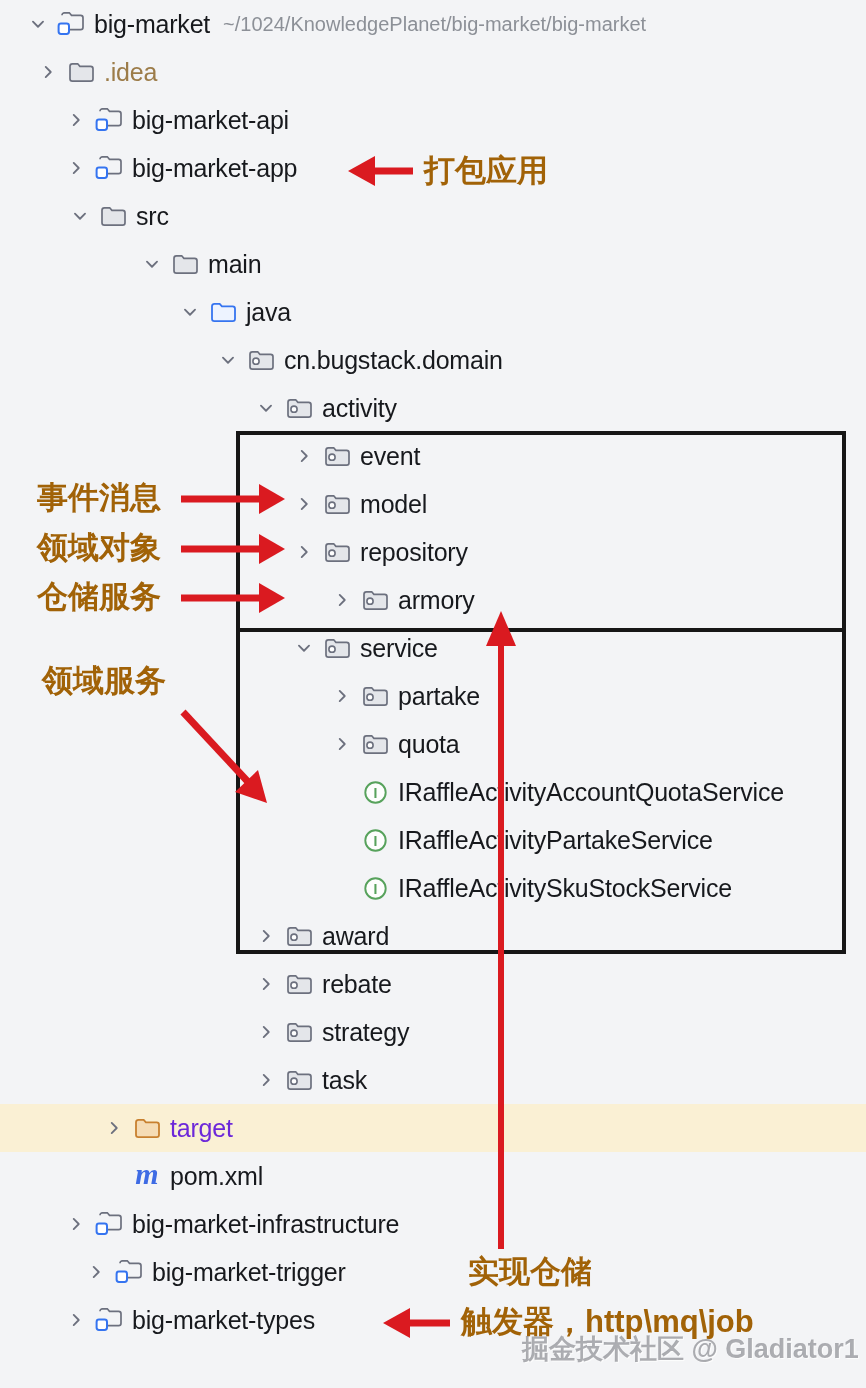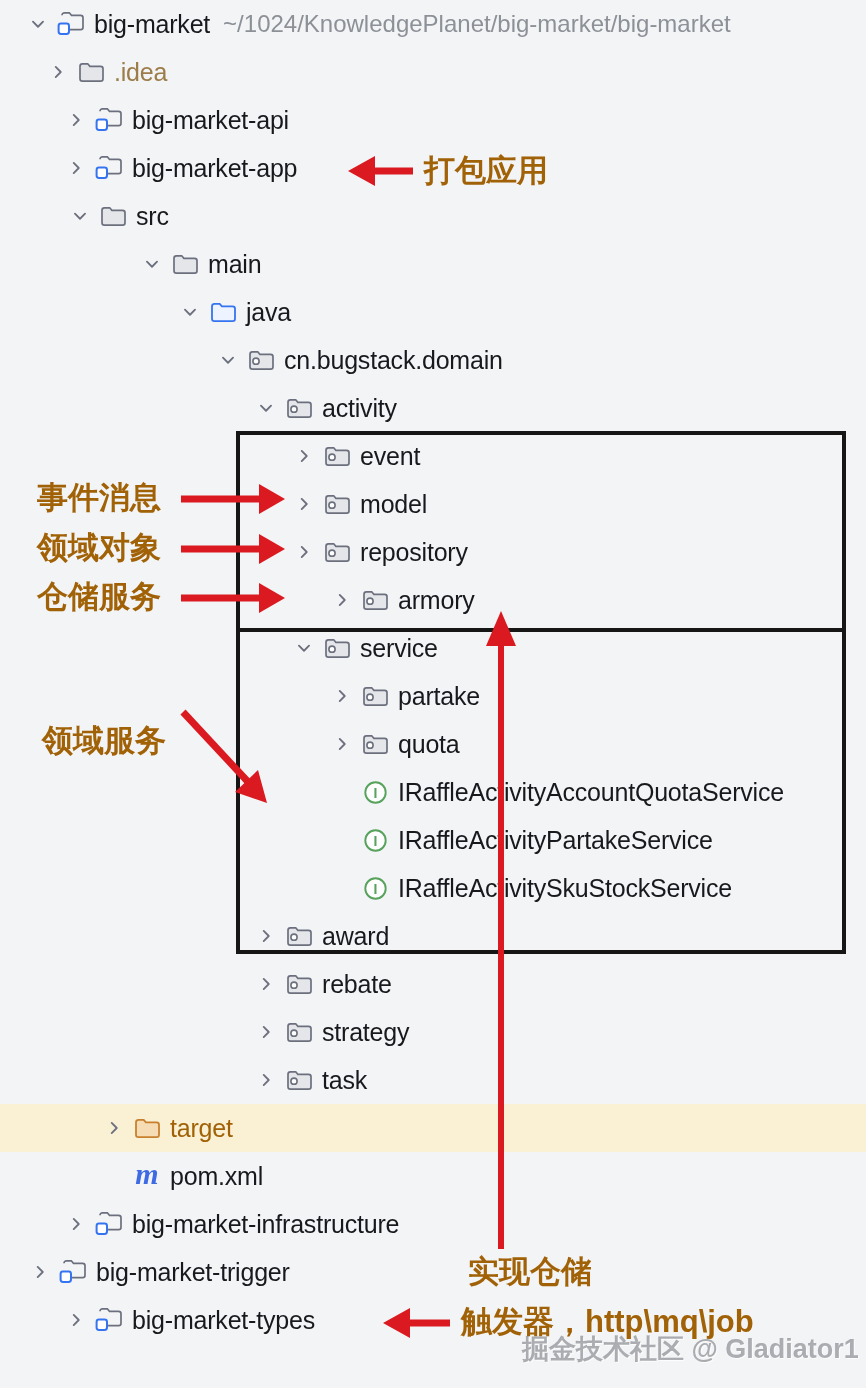--- a/index.html
+++ b/index.html
@@ -14,22 +14,22 @@
   .row{
     height:48px;display:flex;align-items:center;
     font-size:25px;color:#17191D;white-space:nowrap;
   }
   .row.selected{background:#FAF0D4;}
   .row .chev{width:24px;height:24px;flex:none;margin-right:7px;display:flex;align-items:center;justify-content:center;}
   .row .ico{width:28px;height:28px;flex:none;margin-right:9px;display:flex;align-items:center;justify-content:center;}
   .row .lbl{letter-spacing:-0.2px;}
   .row .lbl.b{font-weight:400;}
   .row .lbl.idea-c{color:#9C7C49;}
-  .row .lbl.excl-c{color:#a16207;}
-  .row .path{color:#8C9097;font-size:24px;margin-left:13px;font-weight:400;}
+  .row .lbl.excl-c{color:#6d28d9;}
+  .row .path{color:#8C9097;font-size:20px;margin-left:13px;font-weight:400;}
   .maven-m{
     font-family:"Liberation Serif", serif;font-style:italic;font-weight:700;
     font-size:30px;color:#3E6BE4;line-height:24px;transform:translateY(-2px);
   }
   
   .hbox{position:absolute;border:4px solid #161616;box-sizing:border-box;pointer-events:none;}
   #box-activity{left:236px;top:431px;width:610px;height:201px;}
   #box-service{left:236px;top:628px;width:610px;height:326px;}
   
   .ann{
@@ -57,21 +57,21 @@
       </span>
       <span class="ico">
         <svg width="28" height="26" viewBox="0 0 28 26">
     <path d="M5 4.2a2.4 2.4 0 0 1 2.4-2.4h4.9l2.2 2.5h9.1A2.4 2.4 0 0 1 26 6.7v9.6a2.4 2.4 0 0 1-2.4 2.4H12.5" fill="#F3F4F6" stroke="#6C707E" stroke-width="1.7"></path>
     <rect x="1.6" y="12.6" width="10.4" height="10.4" rx="2.4" fill="#FFFFFF" stroke="#3574F0" stroke-width="2"></rect>
         </svg>
       </span>
       <span class="lbl b">big-market</span>
       <span class="path">~/1024/KnowledgePlanet/big-market/big-market</span>
     </div>
-    <div class="row" style="padding-left:46px">
+    <div class="row" style="padding-left:36px">
       <span class="chev">
         <svg width="22" height="22" viewBox="0 0 24 24">
           <polyline points="9.5,6.5 15,12 9.5,17.5" fill="none" stroke="#6C707E" stroke-width="2" stroke-linecap="round" stroke-linejoin="round"></polyline>
         </svg>
       </span>
       <span class="ico">
         <svg width="27" height="23" viewBox="0 0 27 23">
     <path d="M2 5.2a2.4 2.4 0 0 1 2.4-2.4h5.3l2.2 2.5h10.7A2.4 2.4 0 0 1 25 7.7v10.1a2.4 2.4 0 0 1-2.4 2.4H4.4A2.4 2.4 0 0 1 2 17.8z" fill="#E4E6EA" stroke="#6C707E" stroke-width="1.7"></path>
         </svg>
       </span>
@@ -383,21 +383,21 @@
         </svg>
       </span>
       <span class="ico">
         <svg width="28" height="26" viewBox="0 0 28 26">
     <path d="M5 4.2a2.4 2.4 0 0 1 2.4-2.4h4.9l2.2 2.5h9.1A2.4 2.4 0 0 1 26 6.7v9.6a2.4 2.4 0 0 1-2.4 2.4H12.5" fill="#F3F4F6" stroke="#6C707E" stroke-width="1.7"></path>
     <rect x="1.6" y="12.6" width="10.4" height="10.4" rx="2.4" fill="#FFFFFF" stroke="#3574F0" stroke-width="2"></rect>
         </svg>
       </span>
       <span class="lbl b">big-market-infrastructure</span>
     </div>
-    <div class="row" style="padding-left:28px">
+    <div class="row" style="padding-left:84px">
       <span class="chev">
         <svg width="22" height="22" viewBox="0 0 24 24">
           <polyline points="9.5,6.5 15,12 9.5,17.5" fill="none" stroke="#6C707E" stroke-width="2" stroke-linecap="round" stroke-linejoin="round"></polyline>
         </svg>
       </span>
       <span class="ico">
         <svg width="28" height="26" viewBox="0 0 28 26">
     <path d="M5 4.2a2.4 2.4 0 0 1 2.4-2.4h4.9l2.2 2.5h9.1A2.4 2.4 0 0 1 26 6.7v9.6a2.4 2.4 0 0 1-2.4 2.4H12.5" fill="#F3F4F6" stroke="#6C707E" stroke-width="1.7"></path>
     <rect x="1.6" y="12.6" width="10.4" height="10.4" rx="2.4" fill="#FFFFFF" stroke="#3574F0" stroke-width="2"></rect>
         </svg>
@@ -453,17 +453,17 @@
       <line x1="406" y1="1323" x2="450" y2="1323" stroke-width="7"></line>
       <polygon points="383,1323 410,1308 410,1338" stroke="none"></polygon>
     </g>
   </g>
 </svg>
 
 <div class="ann" style="left:424px;top:152px;">打包应用</div>
 <div class="ann" style="left:37px;top:479px;">事件消息</div>
 <div class="ann" style="left:37px;top:529px;">领域对象</div>
 <div class="ann" style="left:37px;top:578px;">仓储服务</div>
-<div class="ann" style="left:42px;top:722px;">领域服务</div>
+<div class="ann" style="left:42px;top:662px;">领域服务</div>
 <div class="ann" style="left:468px;top:1253px;">实现仓储</div>
 <div class="ann" style="left:461px;top:1303px;">触发器，http\mq\job</div>
 
 <div id="watermark">掘金技术社区 @ Gladiator1</div>
 
 </body></html>

